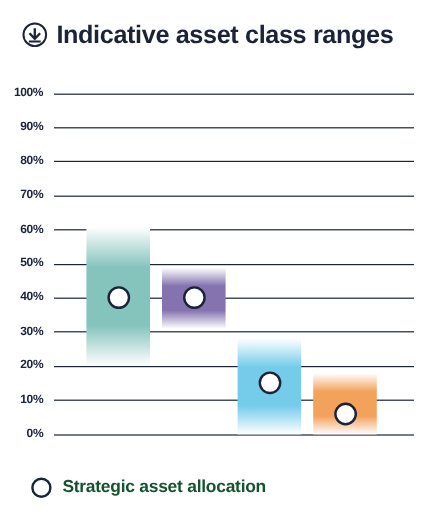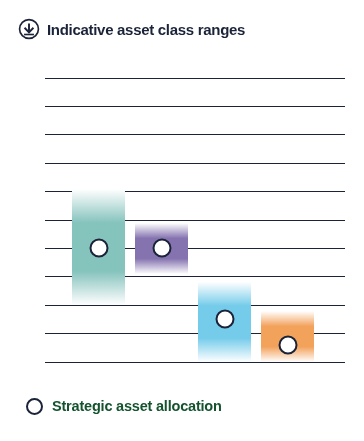--- a/index.html
+++ b/index.html
@@ -25,21 +25,21 @@
     align-items: center;
     gap: 7px;
   }
   .dl-icon {
     width: 22px;
     height: 22px;
     flex: 0 0 22px;
     display: block;
   }
   .header-title {
-    font-size: 15px;
+    font-size: 21px;
     font-weight: bold;
     letter-spacing: -0.3px;
     color: #1b2339;
     white-space: nowrap;
     line-height: 1;
   }
 
   
   .chart {
     position: absolute;
@@ -130,20 +130,33 @@
   <svg class="dl-icon" viewBox="0 0 24 24">
     <circle cx="12" cy="12" r="10.3" fill="none" stroke="#1b2339" stroke-width="1.8"></circle>
     <line x1="12" y1="6.1" x2="12" y2="15.2" stroke="#1b2339" stroke-width="2.1"></line>
     <polyline points="7.9,11.4 12,15.6 16.1,11.4" fill="none" stroke="#1b2339" stroke-width="2.1" stroke-linecap="square" stroke-linejoin="miter"></polyline>
     <line x1="6.6" y1="18.0" x2="17.4" y2="18.0" stroke="#1b2339" stroke-width="1.8"></line>
   </svg>
   <div class="header-title">Indicative asset class ranges</div>
 </div>
 
 <div class="chart">
+  <div class="ylabels" id="ylabels">
+      <div class="ylabel" style="top: 0px;">100%</div>
+      <div class="ylabel" style="top: 28.4px;">90%</div>
+      <div class="ylabel" style="top: 56.8px;">80%</div>
+      <div class="ylabel" style="top: 85.2px;">70%</div>
+      <div class="ylabel" style="top: 113.6px;">60%</div>
+      <div class="ylabel" style="top: 142px;">50%</div>
+      <div class="ylabel" style="top: 170.4px;">40%</div>
+      <div class="ylabel" style="top: 198.8px;">30%</div>
+      <div class="ylabel" style="top: 227.2px;">20%</div>
+      <div class="ylabel" style="top: 255.6px;">10%</div>
+      <div class="ylabel" style="top: 284px;">0%</div>
+    </div>
   <div class="plot" id="plot">
       <div class="gridline" style="top: -0.5px;"></div>
       <div class="gridline" style="top: 27.9px;"></div>
       <div class="gridline" style="top: 56.3px;"></div>
       <div class="gridline" style="top: 84.7px;"></div>
       <div class="gridline" style="top: 113.1px;"></div>
       <div class="gridline" style="top: 141.5px;"></div>
       <div class="gridline" style="top: 169.9px;"></div>
       <div class="gridline" style="top: 198.3px;"></div>
       <div class="gridline" style="top: 226.7px;"></div>

